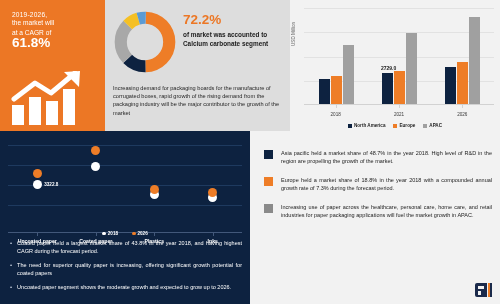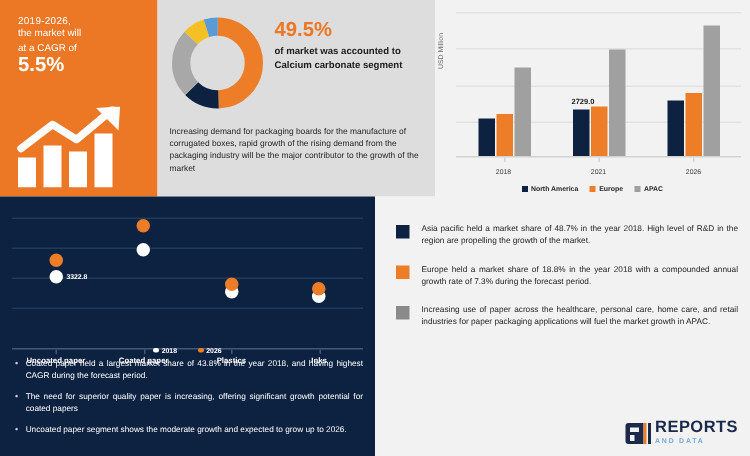--- a/index.html
+++ b/index.html
@@ -123,21 +123,21 @@
 
 <div class="page">
 
   <div class="top">
 
     <div class="orange-panel">
       <div class="op-inner">
         <div class="op-years">2019-2026,</div>
         <div class="op-sub">the market will</div>
         <div class="op-cagr">at a CAGR of</div>
-        <div class="op-pct">5.5%</div>
+        <div class="op-pct">61.8%</div>
       </div>
       <svg class="op-chart" viewBox="0 0 88 54">
         <rect x="2" y="34" width="12" height="20" fill="#ffffff"></rect>
         <rect x="19" y="26" width="12" height="28" fill="#ffffff"></rect>
         <rect x="36" y="30" width="12" height="24" fill="#ffffff"></rect>
         <rect x="53" y="18" width="12" height="36" fill="#ffffff"></rect>
         <path d="M4,28 L25,12 L41,22 L65,2" stroke="#ffffff" stroke-width="5" fill="none" stroke-linejoin="round" stroke-linecap="round"></path>
         <path d="M54,1 L70,0 L69,16 Z" fill="#ffffff"></path>
       </svg>
     </div>
@@ -147,21 +147,21 @@
         <svg viewBox="0 0 42 42" width="64" height="64">
 
           <circle cx="21" cy="21" r="15.915" fill="none" stroke="#ee7d27" stroke-width="8" stroke-dasharray="49.5 50.5" stroke-dashoffset="25"></circle>
           <circle cx="21" cy="21" r="15.915" fill="none" stroke="#0d2240" stroke-width="8" stroke-dasharray="13 87" stroke-dashoffset="-24.5"></circle>
           <circle cx="21" cy="21" r="15.915" fill="none" stroke="#a8a8a8" stroke-width="8" stroke-dasharray="24.5 75.5" stroke-dashoffset="-37.5"></circle>
           <circle cx="21" cy="21" r="15.915" fill="none" stroke="#f5c024" stroke-width="8" stroke-dasharray="8 92" stroke-dashoffset="-62"></circle>
           <circle cx="21" cy="21" r="15.915" fill="none" stroke="#5b9bd5" stroke-width="8" stroke-dasharray="5 95" stroke-dashoffset="-70"></circle>
         </svg>
       </div>
       <div class="pct-block">
-        <div class="pct-num">49.5%</div>
+        <div class="pct-num">72.2%</div>
         <div class="pct-text">of market was accounted to Calcium carbonate segment</div>
       </div>
       <div class="grey-note">Increasing demand for packaging boards for the manufacture of corrugated boxes, rapid growth of the rising demand from the packaging industry will be the major contributor to the growth of the market</div>
     </div>
 
     <div class="barchart-panel">
       <div class="ylab">USD Million</div>
       <div class="plot" id="bar-plot">
         <div class="gridline" style="top:0"></div>
         <div class="gridline" style="top:25%"></div>
@@ -277,19 +277,15 @@
     </div>
 
     <div class="logo">
       <span class="logo-mark">
         <span class="logo-r"></span>
         <span class="logo-rhole"></span>
         <span class="logo-rleg"></span>
         <span class="logo-bar1"></span>
         <span class="logo-bar2"></span>
       </span>
-      <span class="logo-text">
-        <span class="logo-main">REPORTS</span>
-        <span class="logo-sub">AND DATA</span>
-      </span>
     </div>
   </div>
 </div>
 
 </body></html>

